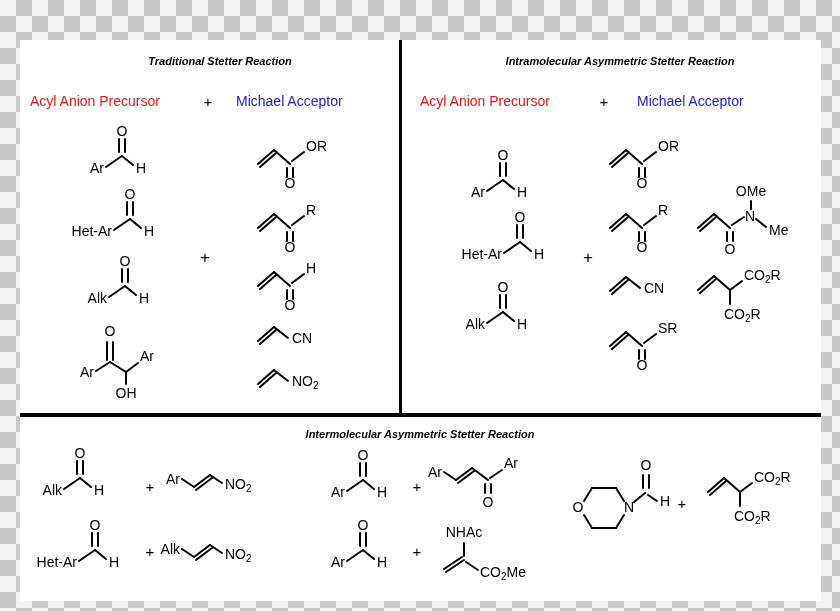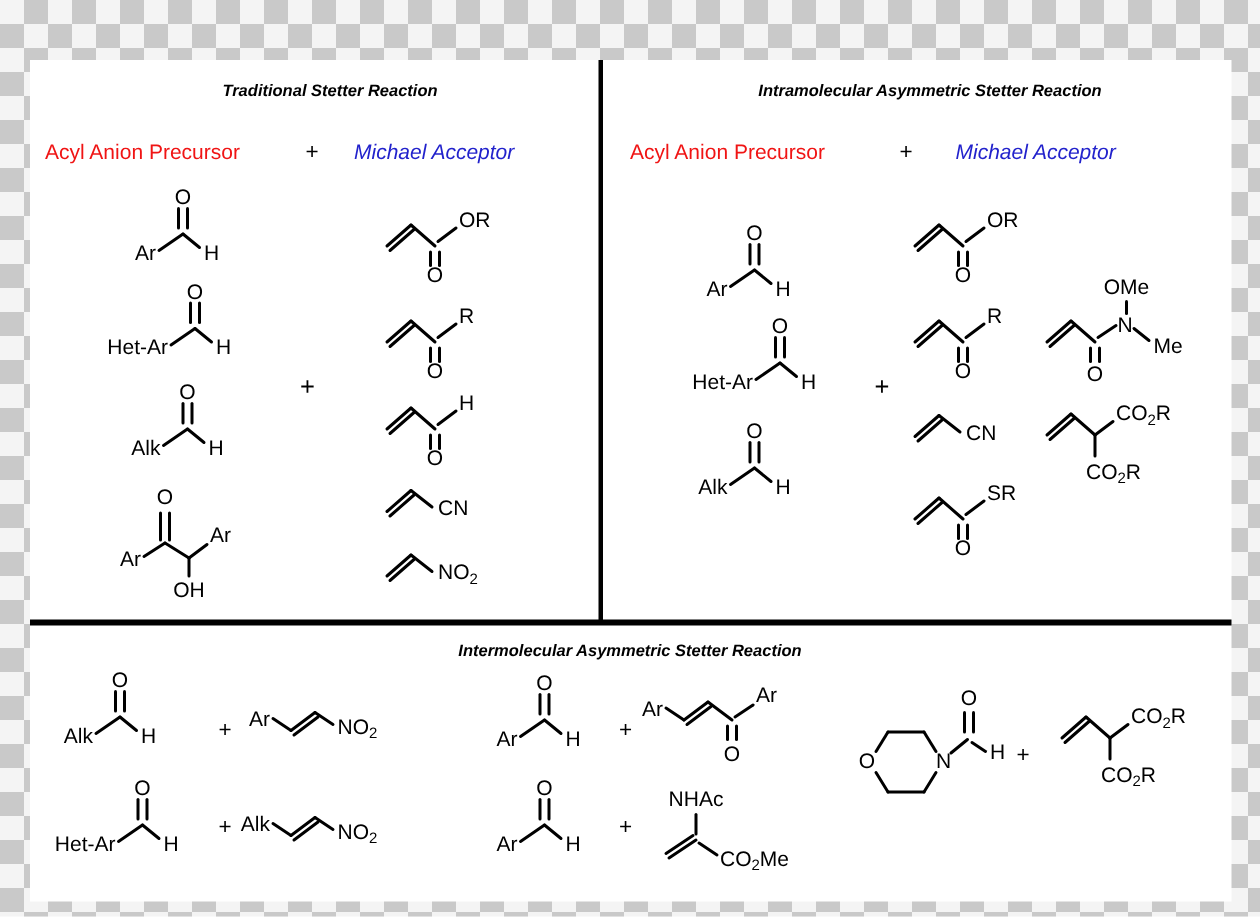--- a/index.html
+++ b/index.html
@@ -12,21 +12,21 @@
       linear-gradient(45deg,#c9c9c9 25%,transparent 25%,transparent 75%,#c9c9c9 75%);
     background-size:32px 32px;
     background-position:0 0,16px 16px;
   }
   #panel { position:absolute; left:20px; top:40px; width:801px; height:561px; background:#ffffff; }
   .divider-v { position:absolute; left:399px; top:40px; width:3px; height:374px; background:#000; }
   .divider-h { position:absolute; left:20px; top:413px; width:801px; height:4px; background:#000; }
   .section-title { position:absolute; font-size:11px; font-weight:bold; font-style:italic; color:#000; text-align:center; }
   .cat-label { position:absolute; font-size:14px; text-align:left; white-space:nowrap; }
   .red  { color:#f01414; }
-  .blue { color:#2222cc;font-style:italic; }
+  .blue { color:#2222cc; }
   .plus { position:absolute; font-size:15px; color:#000; text-align:center; width:24px; }
   .plus.big { font-size:17px; }
   svg.struct { position:absolute; overflow:visible; }
   svg.struct line { stroke:#000; stroke-width:2; stroke-linecap:round; }
   svg.struct text { font-size:14px; fill:#000; font-family:"Liberation Sans", sans-serif; }
 </style>
 </head>
 <body>
 
 <div id="canvas">

